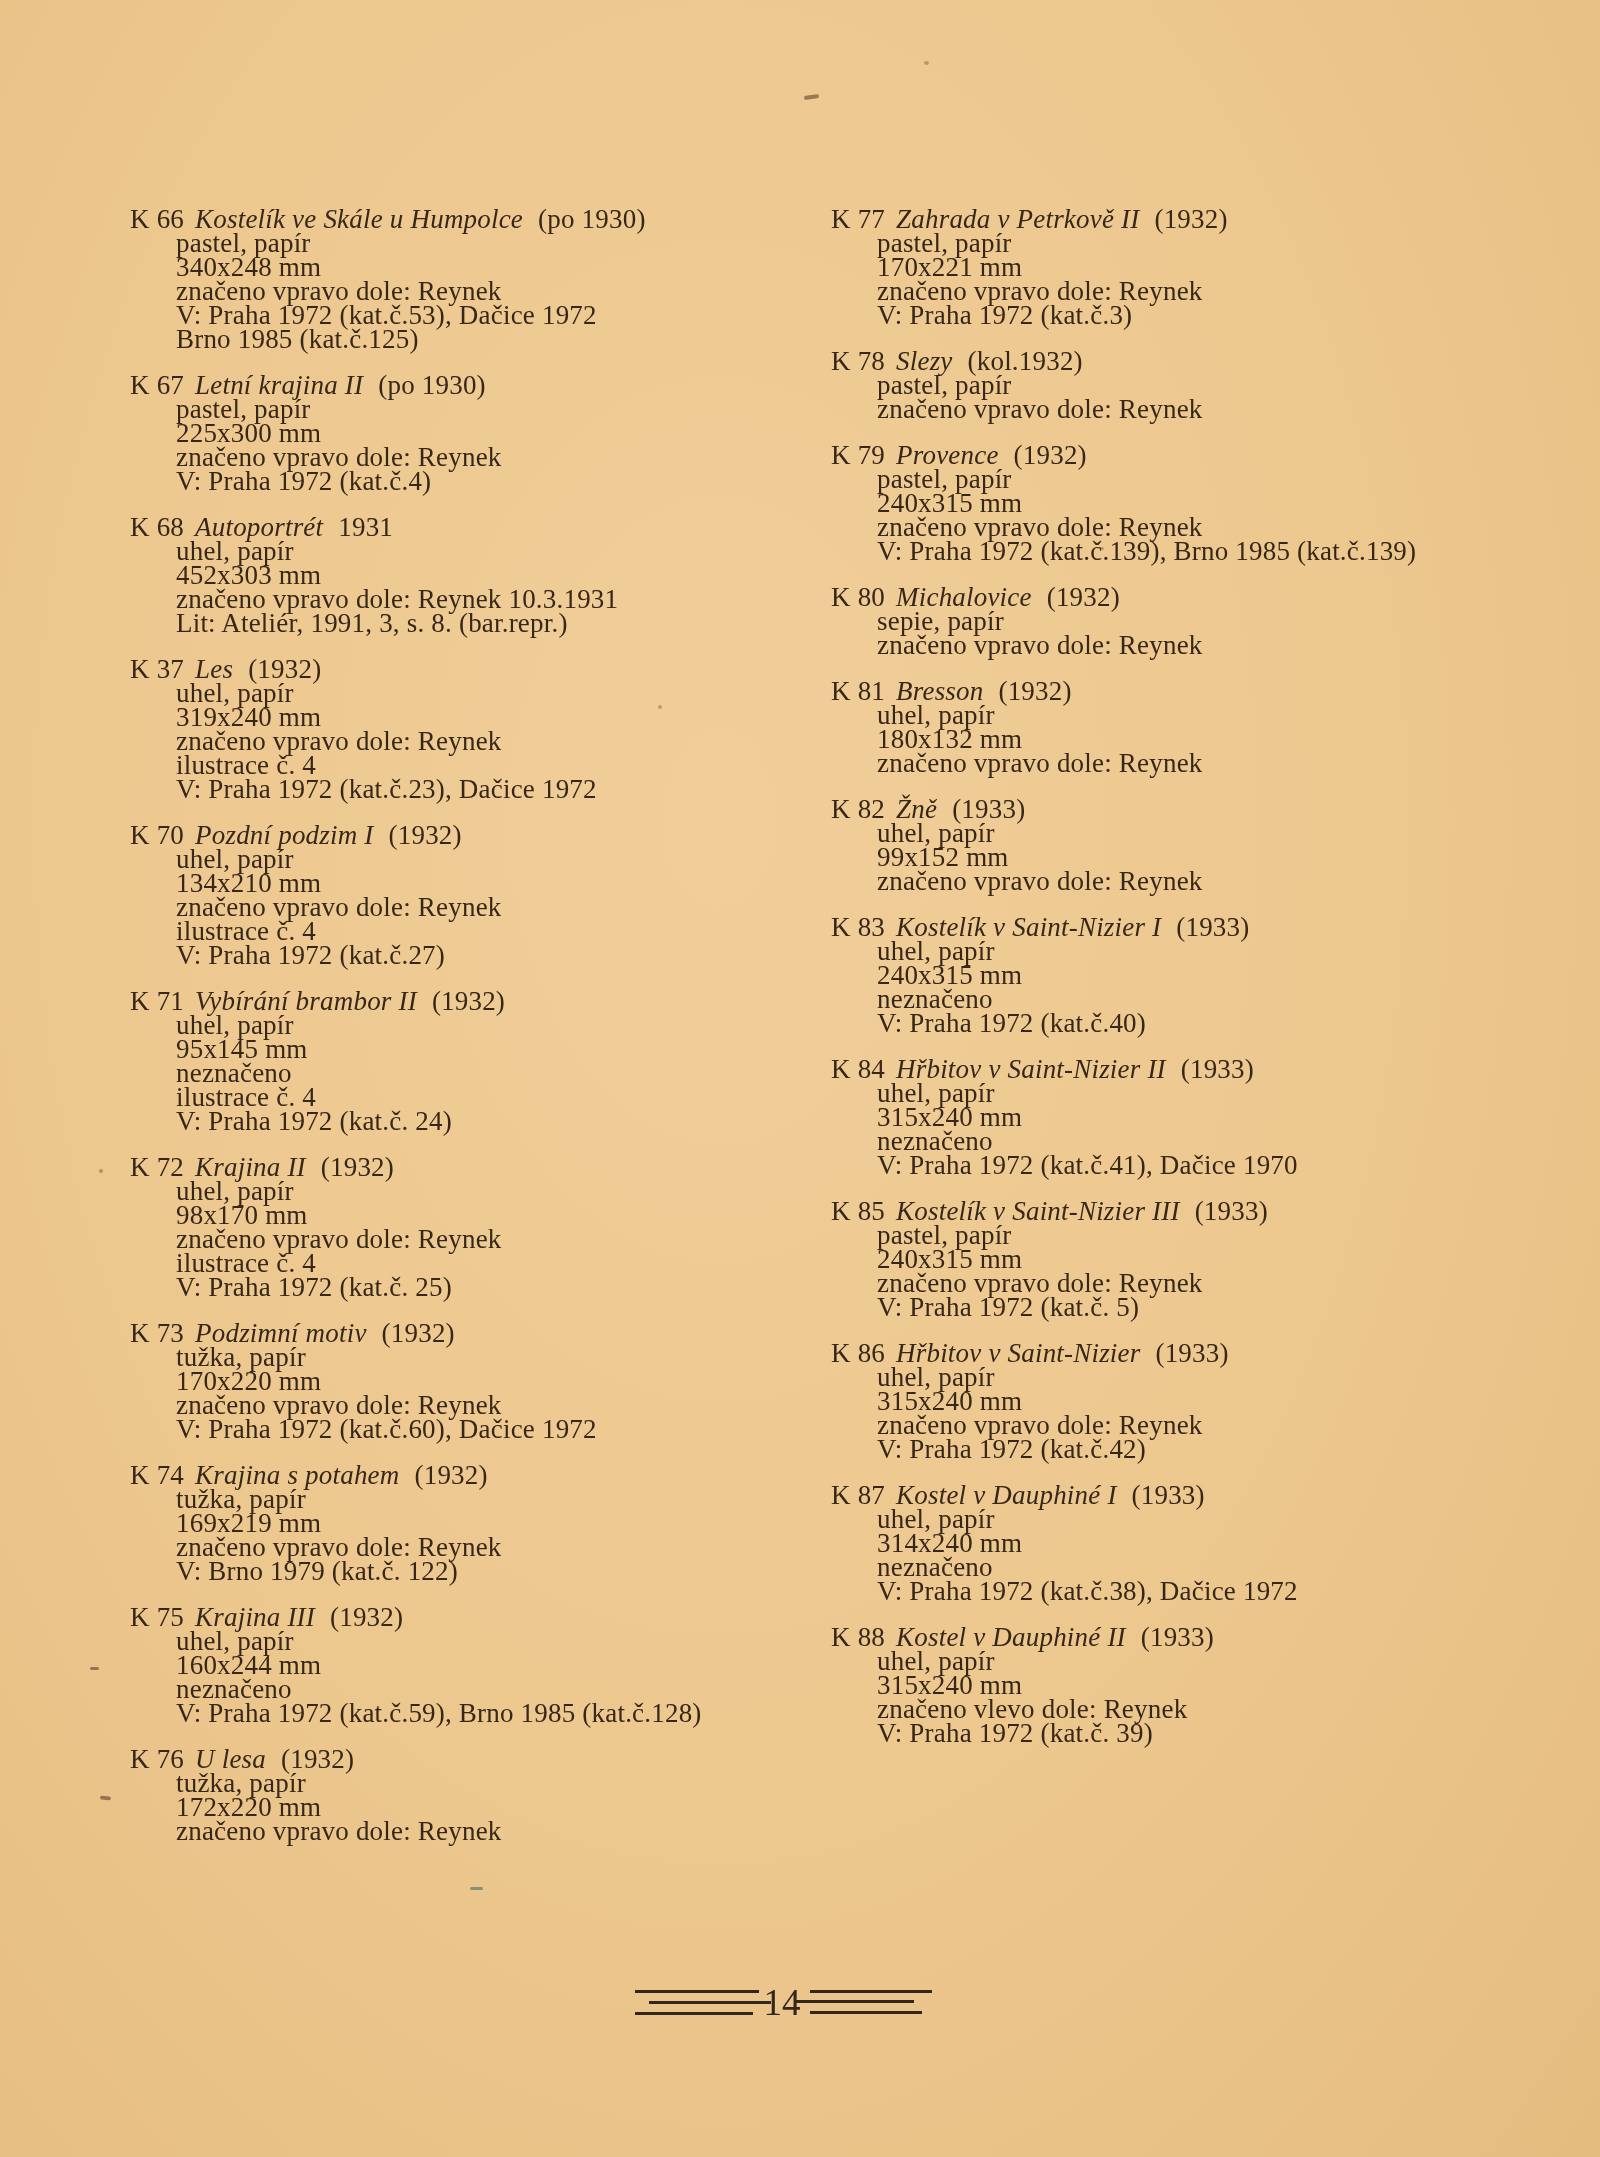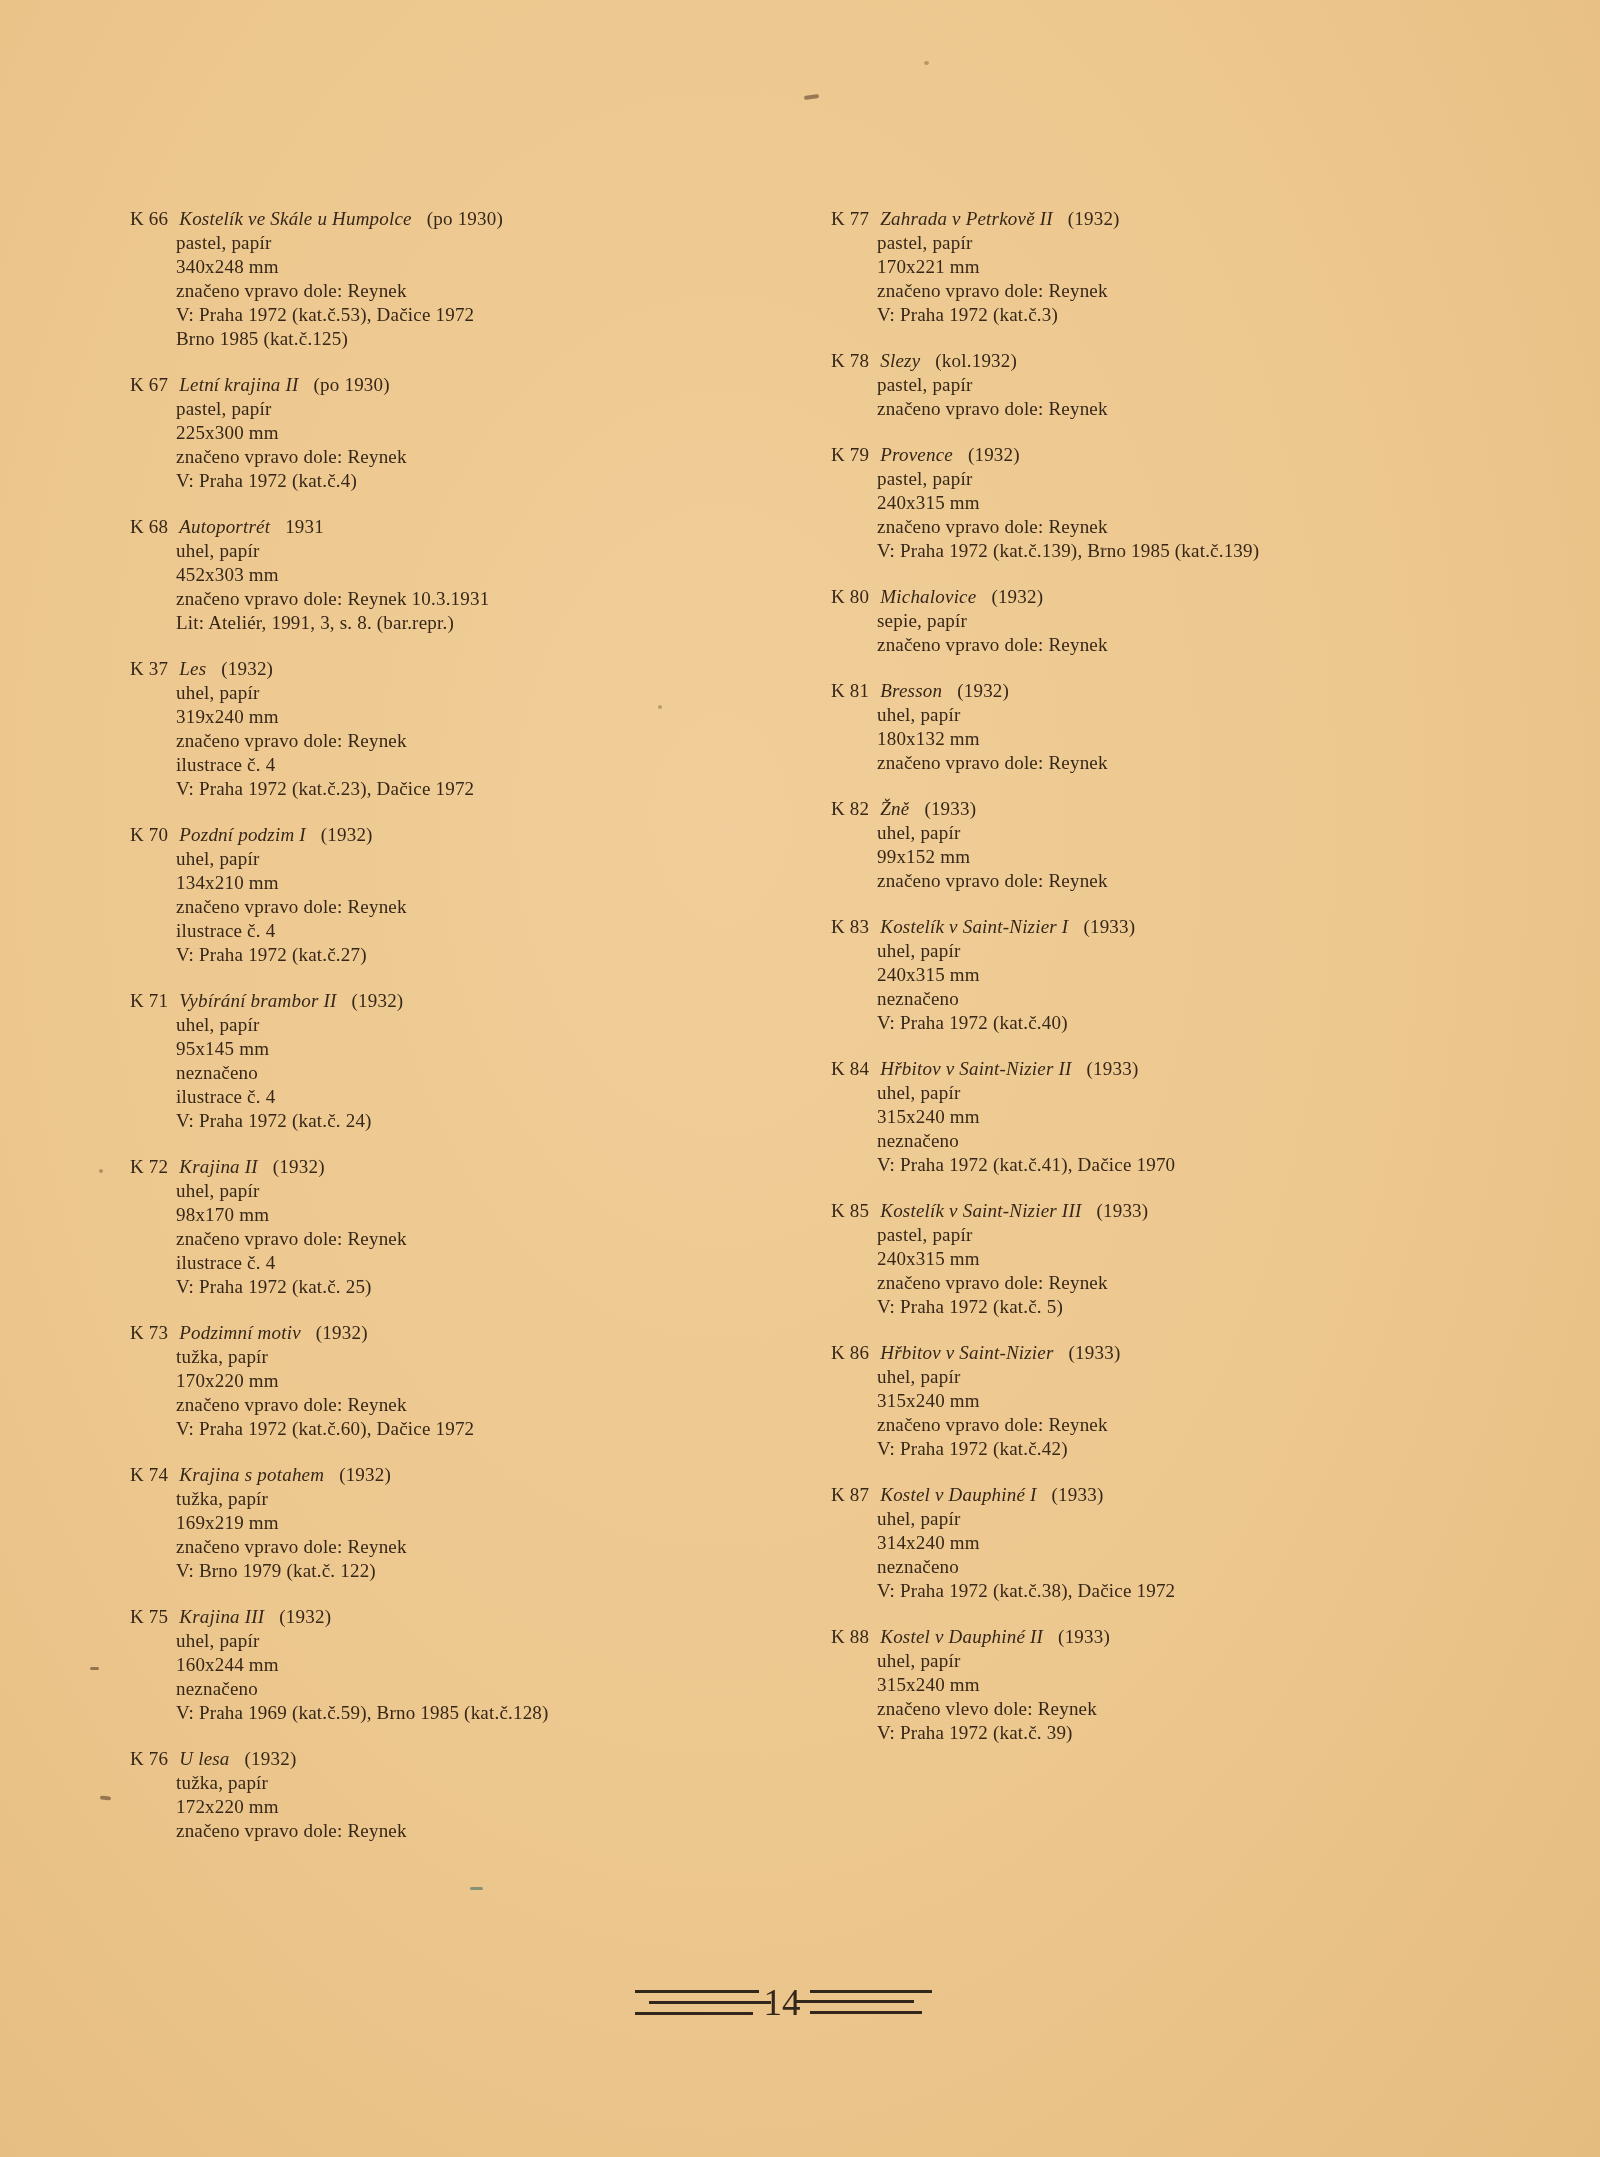--- a/index.html
+++ b/index.html
@@ -7,21 +7,21 @@
     width: 1600px; height: 2157px;
     position: relative;
     overflow: hidden;
     background: radial-gradient(ellipse at 45% 38%, #f1ce99 0%, #ecc78e 55%, #e5bc80 100%);
     font-family: "Liberation Serif", "DejaVu Serif", serif;
     color: #362718;
   }
   .col { position: absolute; top: 207px; }
   .col-left  { left: 130px; width: 620px; }
   .col-right { left: 831px; width: 680px; }
-  .entry { font-size: 19px; line-height: 24px; margin-bottom: 22px; letter-spacing: 0.2px; }
+  .entry { font-size: 27px; line-height: 24px; margin-bottom: 22px; letter-spacing: 0.2px; }
   .entry-head { white-space: nowrap; }
   .entry-id { margin-right: 11px; }
   .entry-title { font-style: italic; }
   .entry-year { margin-left: 15px; }
   .detail { margin-left: 46px; }
   
   .footer { position: absolute; left: 0; top: 1990px; width: 1564px; height: 40px; }
   .rg span { position: absolute; height: 3px; background: #33261a; }
   .rg { position: absolute; top: 0; }
   .rg-left { left: 635px; }
@@ -148,21 +148,21 @@
         <div class="detail">V: Brno 1979 (kat.č. 122)</div>
       </div>
 
   <div class="entry">
     <div class="entry-head">
       <span class="entry-id">K 75</span><span class="entry-title">Krajina III</span><span class="entry-year">(1932)</span>
     </div>
   <div class="detail">uhel, papír</div>
         <div class="detail">160x244 mm</div>
         <div class="detail">neznačeno</div>
-        <div class="detail">V: Praha 1969 (kat.č.59), Brno 1985 (kat.č.128)</div>
+        <div class="detail">V: Praha 1972 (kat.č.59), Brno 1985 (kat.č.128)</div>
       </div>
 
   <div class="entry">
     <div class="entry-head">
       <span class="entry-id">K 76</span><span class="entry-title">U lesa</span><span class="entry-year">(1932)</span>
     </div>
   <div class="detail">tužka, papír</div>
         <div class="detail">172x220 mm</div>
         <div class="detail">značeno vpravo dole: Reynek</div>
       </div>

